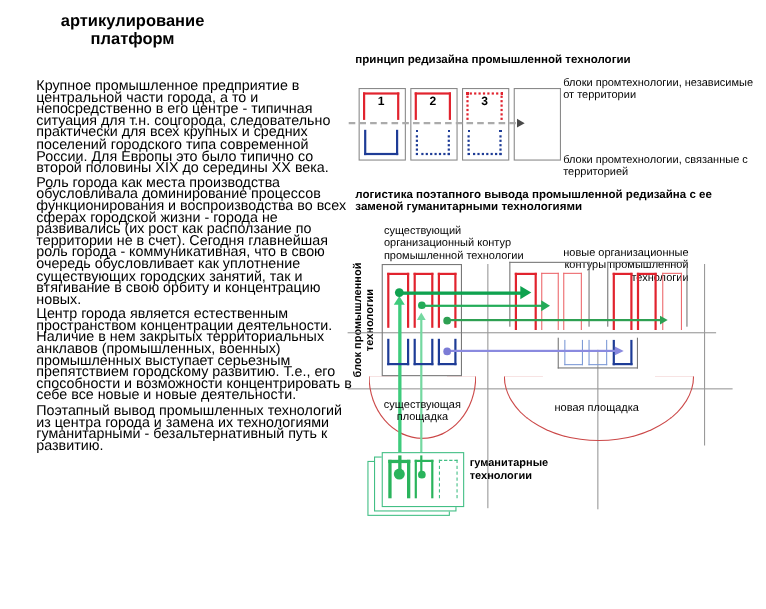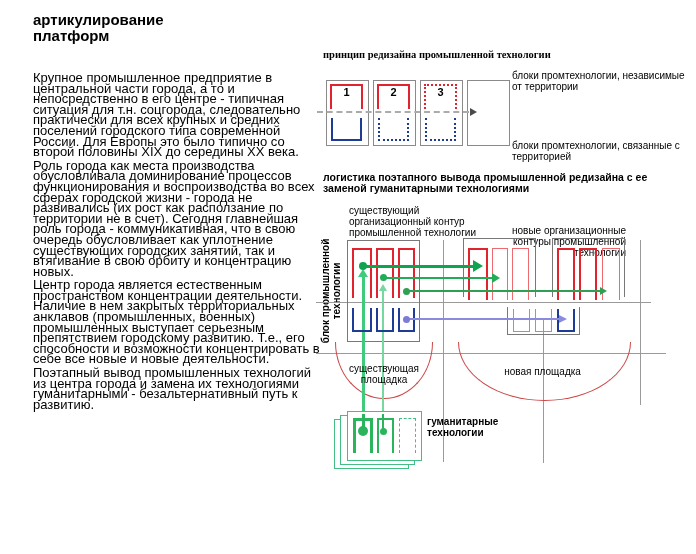--- a/index.html
+++ b/index.html
@@ -18,30 +18,30 @@
   .dotc{position:absolute;border-radius:50%;}
   .tri{position:absolute;width:0;height:0;}
   .arc{position:absolute;border:1.3px solid #cb4747;border-top:none;border-radius:0 0 50% 50% / 0 0 100% 100%;box-sizing:border-box;}
   .stackrect{position:absolute;width:75px;height:50px;background:#fff;border:1px solid #43bf85;box-sizing:border-box;}
 </style>
 </head>
 <body>
 
 <div id="page">
 
-  <div class="ttl" style="left:33px;top:12px;width:175px;font-size:15px;line-height:16px;">артикулирование платформ</div>
+  <div class="ttl" style="left:33px;top:12px;width:175px;font-size:15px;line-height:16px;text-align:center;">артикулирование платформ</div>
 
   <div class="abs para" style="left:33px;top:73px;width:291px;font-size:13px;line-height:10.6px;">
     <p>Крупное промышленное предприятие в центральной части города, а то и непосредственно в его центре - типичная ситуация для т.н. соцгорода, следовательно практически для всех крупных и средних поселений городского типа современной России. Для Европы это было типично со второй половины XIX до середины XX века.</p>
     <p>Роль города как места производства обусловливала доминирование процессов функционирования и воспроизводства во всех сферах городской жизни - города не развивались (их рост как расползание по территории не в счет). Сегодня главнейшая роль города - коммуникативная, что в свою очередь обусловливает как уплотнение существующих городских занятий, так и втягивание в свою орбиту и концентрацию новых.</p>
     <p>Центр города является естественным пространством концентрации деятельности. Наличие в нем закрытых территориальных анклавов (промышленных, военных) промышленных выступает серьезным препятствием городскому развитию. Т.е., его способности и возможности концентрировать в себе все новые и новые деятельности.</p>
     <p>Поэтапный вывод промышленных технологий из центра города и замена их технологиями гуманитарными - безальтернативный путь к развитию.</p>
   </div>
 
-  <div class="ttl" style="left:323px;top:49px;width:300px;font-size:10.5px;line-height:11px;font-family:Liberation Serif, serif;">принцип редизайна промышленной технологии</div>
+  <div class="ttl" style="left:323px;top:49px;width:300px;font-size:10.5px;line-height:11px;">принцип редизайна промышленной технологии</div>
 
   <div class="box" style="left:326px;top:80px;width:43px;height:66px;"></div>
   <div class="box" style="left:373px;top:80px;width:43px;height:66px;"></div>
   <div class="box" style="left:420px;top:80px;width:43px;height:66px;"></div>
   <div class="box" style="left:467px;top:80px;width:43px;height:66px;"></div>
 
   <div class="hl" style="left:317px;top:111px;width:152px;border-top:2px dashed #ababab;"></div>
   <div class="tri" style="left:470px;top:108px;border-top:4px solid transparent;border-bottom:4px solid transparent;border-left:7px solid #4a4a4a;"></div>
 
   <div class="pi" style="left:330px;top:84px;width:33px;height:25px;border-color:#e1232e;"></div>

